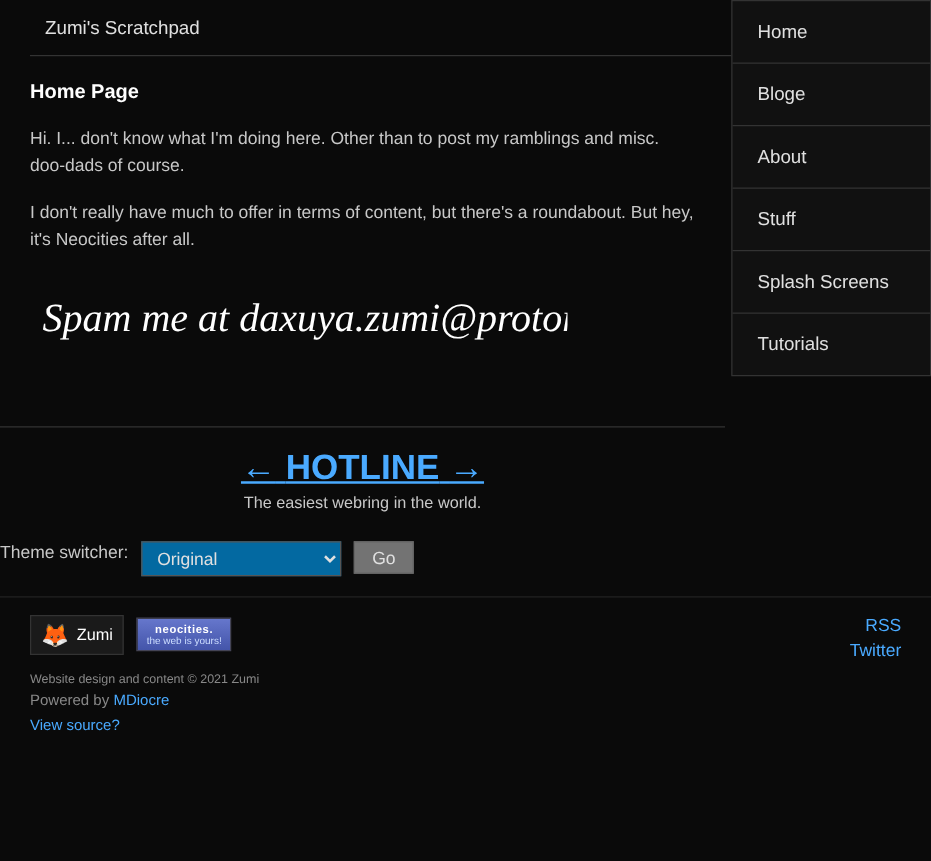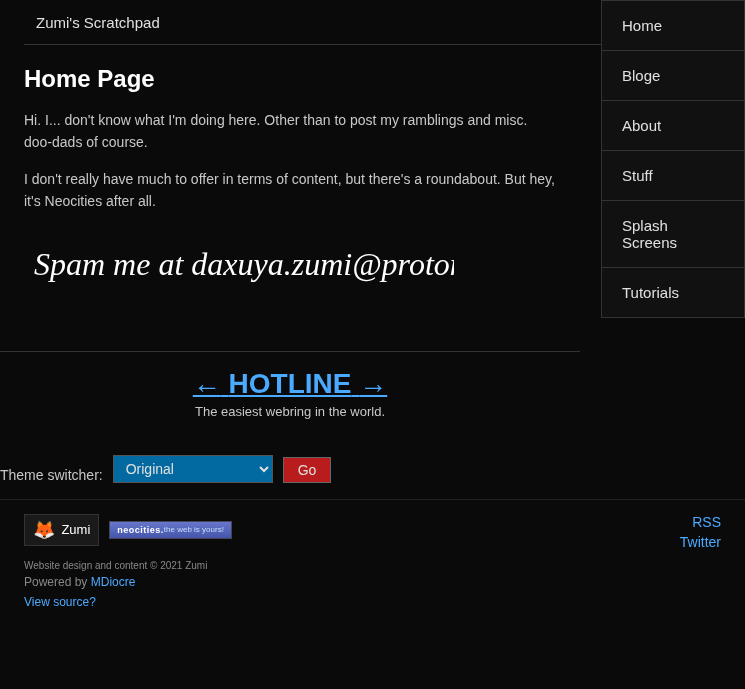--- a/index.html
+++ b/index.html
@@ -43,21 +43,21 @@
       letter-spacing: 0.5px;
     }
 
     
     #main-content {
       padding: 20px 24px;
       max-width: 580px;
     }
 
     #page-heading {
-      font-size: 24px;
+      font-size: 16px;
       font-weight: bold;
       color: #ffffff;
       margin-bottom: 16px;
     }
 
     #intro-text {
       color: #c8c8c8;
       line-height: 1.6;
       margin-bottom: 14px;
     }
@@ -94,44 +94,44 @@
     }
 
     #hotline-desc {
       color: #c8c8c8;
       font-size: 13px;
     }
 
     
     #theme-switcher-row {
       display: flex;
-      align-items: flex-end;
+      align-items: flex-start;
       gap: 10px;
-      margin-top: 36px;
+      margin-top: 24px;
       max-width: 580px;
       padding: 0 0 16px 0;
     }
 
     #theme-label {
       color: #c8c8c8;
       font-size: 14px;
     }
 
     #theme-select {
       background-color: #0369a1;
       color: #e0e0e0;
       border: 1px solid #555;
       padding: 4px 8px;
       font-size: 14px;
       min-width: 160px;
       appearance: auto;
     }
 
     #go-button {
-      background-color: #b91c1c;
+      background-color: #737373;
       color: #e0e0e0;
       border: 1px solid #666;
       padding: 4px 14px;
       cursor: pointer;
       font-size: 14px;
     }
 
     
     #footer {
       border-top: 1px solid #222;
@@ -165,21 +165,21 @@
 
     #zumi-icon {
       font-size: 18px;
     }
 
     #neocities-badge {
       background: linear-gradient(to bottom, #6677cc, #4455aa);
       border: 1px solid #445;
       padding: 3px 7px;
       display: flex;
-      flex-direction: row;
+      flex-direction: column;
       align-items: center;
       justify-content: flex-end;
     }
 
     #neocities-top-text {
       color: #ffffff;
       font-size: 9px;
       font-weight: bold;
       letter-spacing: 0.5px;
     }
@@ -223,21 +223,21 @@
       color: #4aaaff;
       text-decoration: none;
       font-size: 12px;
     }
 
     
     #nav-menu {
       position: absolute;
       top: 0;
       right: 0;
-      width: 144px;
+      width: 160px;
       background-color: #111;
       border: 1px solid #333;
       z-index: 100;
       margin-left: 27px;
     }
 
     .nav-item {
       display: block;
       padding: 16px 20px;
       color: #e0e0e0;

